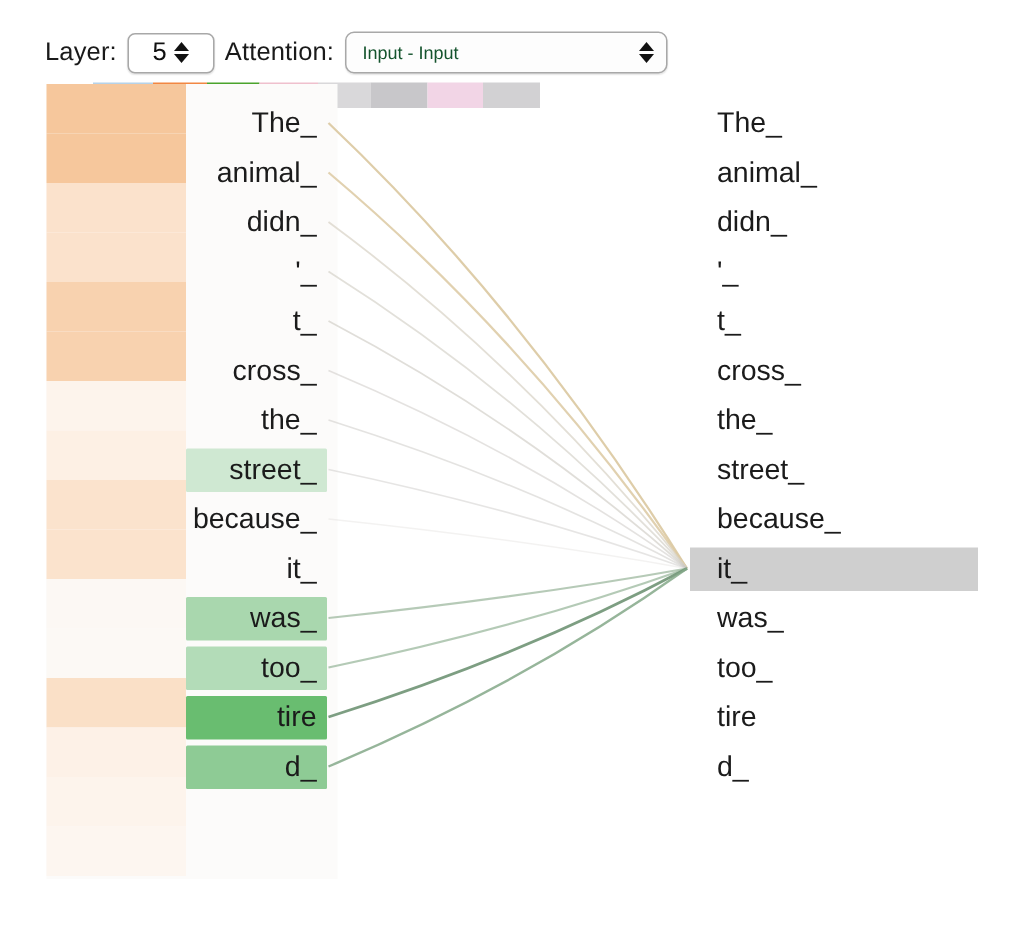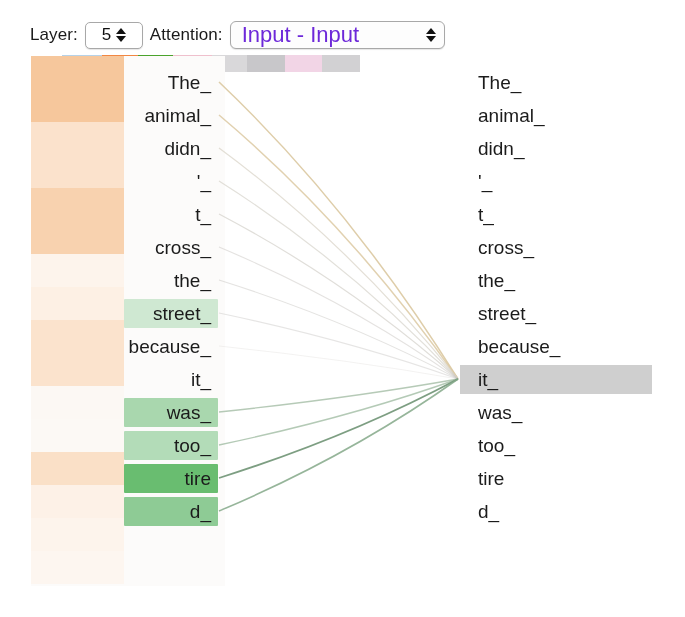--- a/index.html
+++ b/index.html
@@ -70,22 +70,22 @@
     height: 26px;
     width: 194px;
     padding: 0 8px 0 11px;
     background: #fdfdfd;
     border: 1px solid #a8a8a8;
     border-radius: 6px;
     box-shadow: 0 1px 1px rgba(0,0,0,0.10);
     justify-content: space-between;
   }
   .select .sel-val {
-    font-size: 22px;
-    color: #6d28d9;
+    font-size: 12px;
+    color: #14532d;
   }
 
   
   #swatches {
     position: absolute;
     left: 62px;
     top: 55px;
     height: 17px;
     display: flex;
   }

